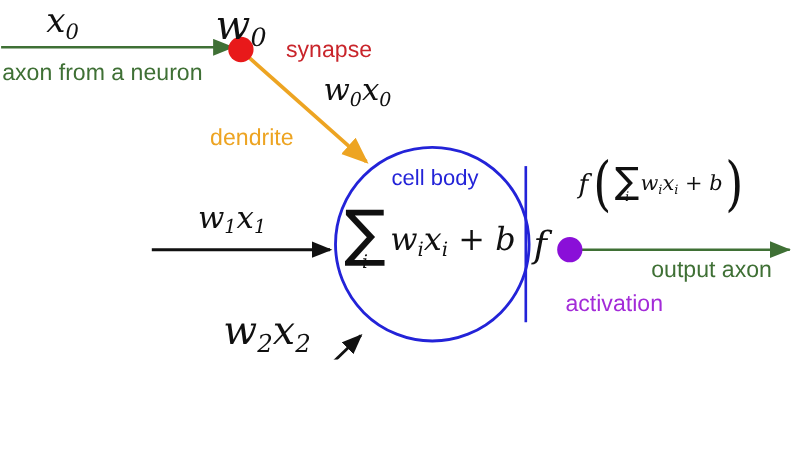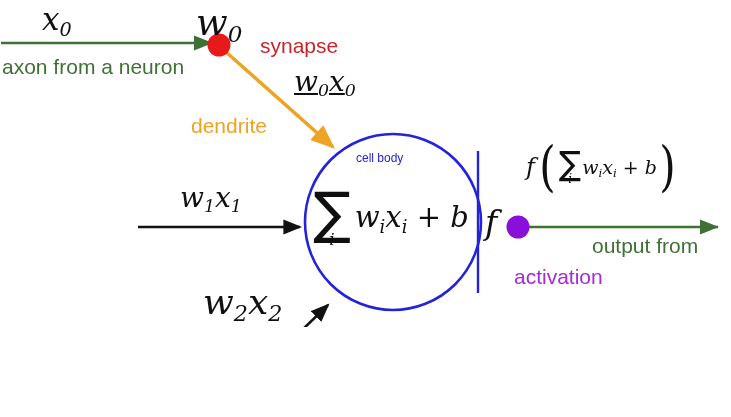--- a/index.html
+++ b/index.html
@@ -30,41 +30,41 @@
     line-height: 1;
   }
   
   .ann {
     font-family: "Liberation Sans", sans-serif;
     font-weight: 400;
   }
   .ann-axon-in   { color: #3f7035; font-size: 21px; left: 2px;   top: 56px; }
   .ann-synapse   { color: #c9252b; font-size: 21px; left: 260px; top: 35px; }
   .ann-dendrite  { color: #eda422; font-size: 21px; left: 191px; top: 115px; }
-  .ann-cellbody  { color: #2323d8; font-size: 12px; left: 356px; top: 152px; }
+  .ann-cellbody  { color: #2323d8; font-size: 20px; left: 356px; top: 152px; }
   .ann-outaxon   { color: #3f7035; font-size: 21px; left: 592px; top: 235px; }
   .ann-activ1    { color: #a32bd8; font-size: 21px; left: 514px; top: 266px; }
   .ann-activ2    { color: #a32bd8; font-size: 21px; left: 514px; top: 292px; }
 
   
   .math {
     font-family: "DejaVu Serif", "Liberation Serif", serif;
     font-style: italic;
     color: #101010;
   }
   .sub {
     font-size: 0.62em;
     font-style: italic;
     vertical-align: baseline;
     position: relative;
     top: 0.30em;
   }
   .m-x0   { font-size: 31px; left: 42px;  top: 4px; }
   .m-w0   { font-size: 37px; left: 196px; top: 4px; }
-  .m-w0x0 { font-size: 28px; left: 294px; top: 68px; text-decoration: underline; }
+  .m-w0x0 { font-size: 28px; left: 294px; top: 68px; }
   .m-w1x1 { font-size: 28px; left: 180px; top: 184px; }
   .m-w2x2 { font-size: 36px; left: 203px; top: 284px; }
 
   
   .sum-expr {
     position: absolute;
     left: 313px;
     top: 190px;
     display: flex;
     align-items: center;
@@ -219,17 +219,17 @@
     <span class="out-f">f</span>
     <span class="bigparen">(</span>
     <span class="out-sigma-stack">
       <span class="out-sigma-glyph">∑</span>
       <span class="out-sigma-idx">i</span>
     </span>
     <span class="out-body"><span>w</span><span class="sub">i</span><span>x</span><span class="sub">i</span><span class="op-plain"> <span>+</span> </span><span>b</span></span>
     <span class="bigparen">)</span>
   </div>
 
-  <div class="lbl ann ann-outaxon">output from</div>
+  <div class="lbl ann ann-outaxon">output axon</div>
 
   <div class="lbl ann ann-activ1">activation</div>
 
 </div>
 
 </body></html>

